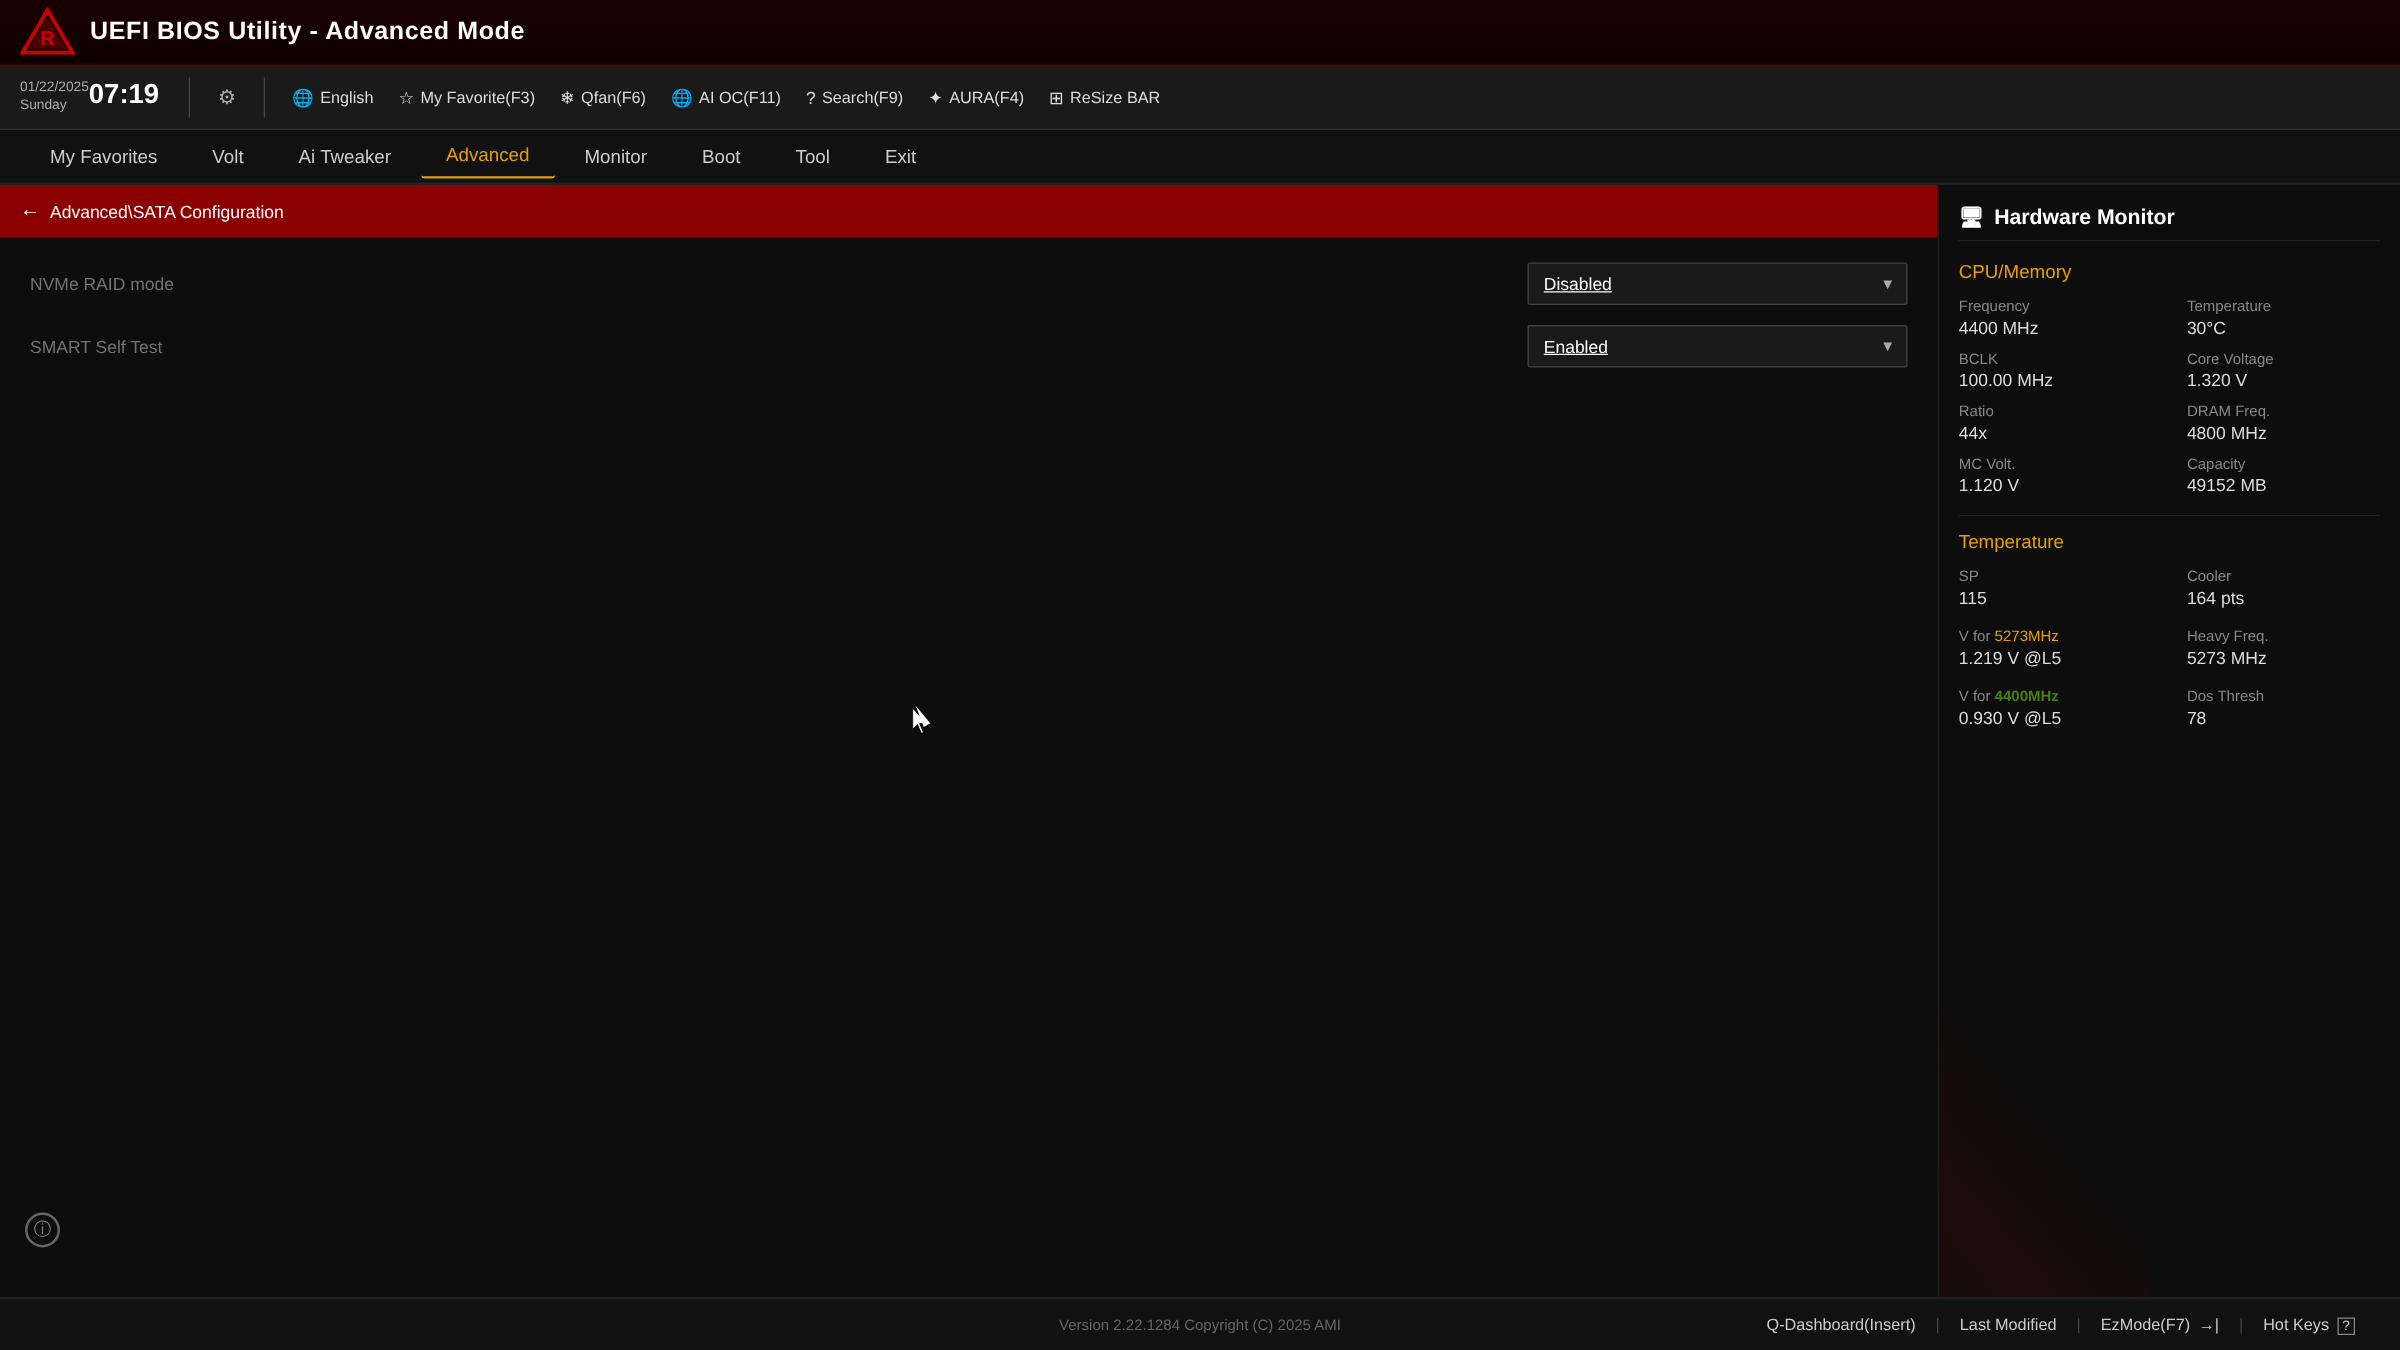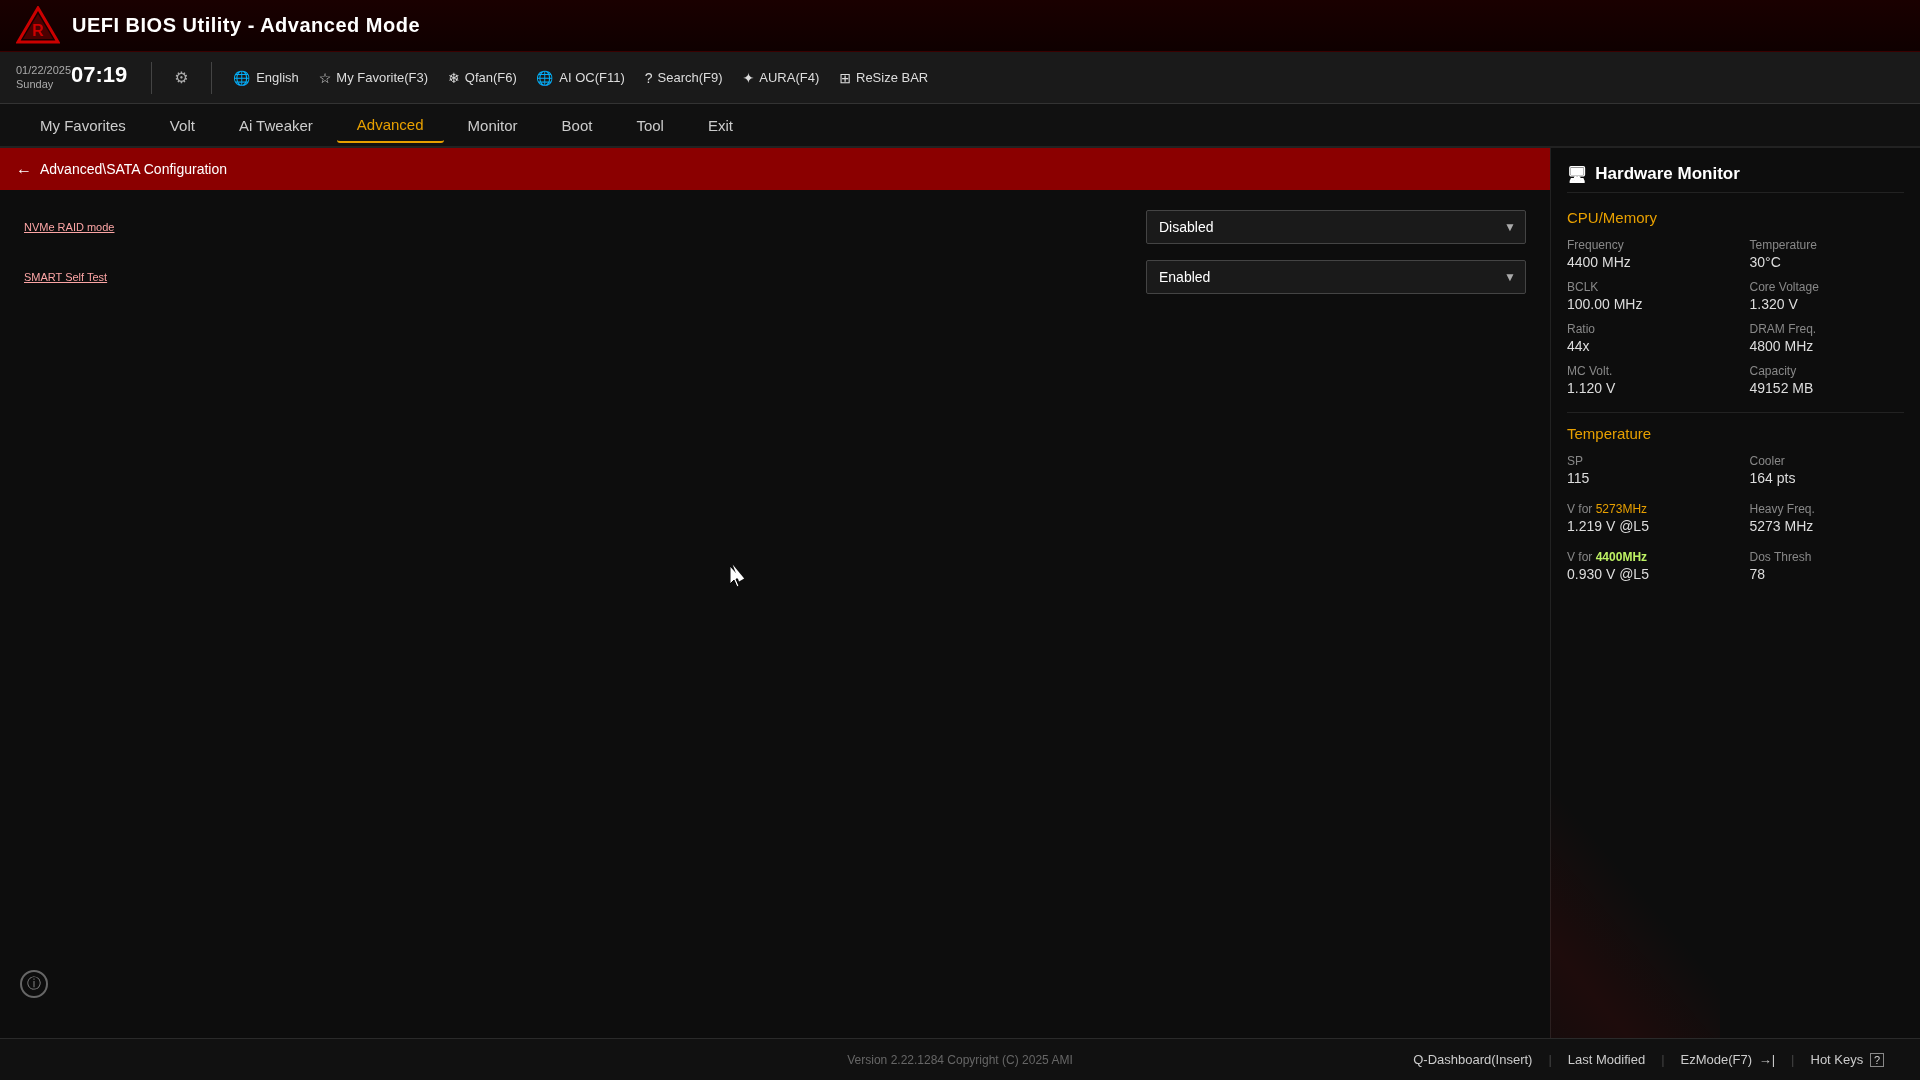--- a/index.html
+++ b/index.html
@@ -177,27 +177,27 @@
       padding: 12px 0;
     }
     .setting-row {
       display: flex;
       align-items: center;
       padding: 8px 24px;
       min-height: 48px;
     }
     .setting-label {
       flex: 1;
-      font-size: 11px;
-      color: #fca5a5;
+      font-size: 14px;
+      color: #737373;
+    }
+    .setting-control {
+      width: 304px;
+      position: relative;
       text-decoration: underline;
-    }
-    .setting-control {
-      width: 380px;
-      position: relative;
     }
     .select-box {
       width: 100%;
       background: #1a1a1a;
       border: 1px solid #444;
       border-radius: 2px;
       padding: 8px 36px 8px 12px;
       font-size: 14px;
       color: #fff;
       display: flex;
@@ -543,21 +543,21 @@
       </div>
       <div class="panel-item">
         <div class="panel-item-label">Heavy Freq.</div>
         <div class="panel-item-value">5273 MHz</div>
       </div>
     </div>
 
     <div class="panel-grid">
       <div class="panel-item">
         <div class="panel-item-label">
-          <span>V for </span><span style="color:#bef264;font-weight:700;">4400MHz</span>
+          <span>V for </span><span style="color:#4d7c0f;font-weight:700;">4400MHz</span>
         </div>
         <div class="panel-item-value">0.930 V @L5</div>
       </div>
       <div class="panel-item">
         <div class="panel-item-label">Dos Thresh</div>
         <div class="panel-item-value">78</div>
       </div>
     </div>
 
   </div>

